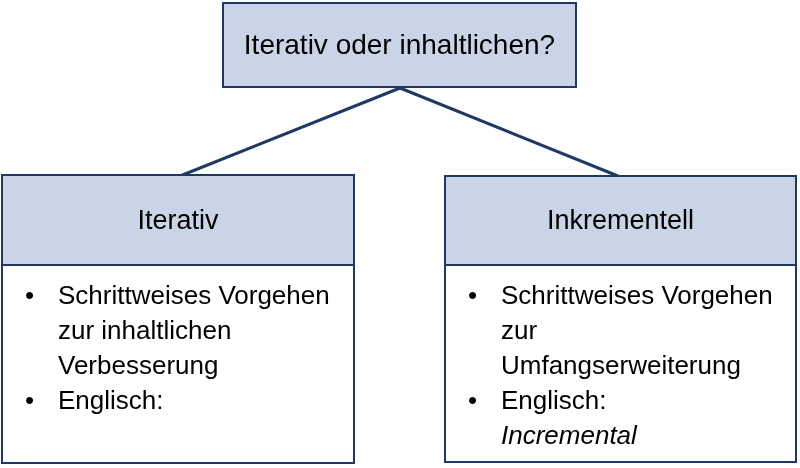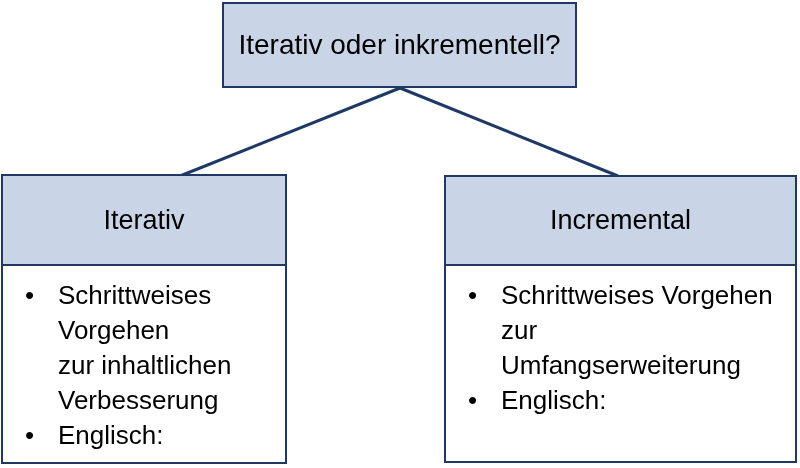--- a/index.html
+++ b/index.html
@@ -43,21 +43,21 @@
     justify-content: center;
     font-size: 28px;
     text-align: center;
   }
 
   .child-node {
     position: absolute;
     background: #ffffff;
     border: 2px solid var(--node-border);
   }
-  .node-left  { left: 1px;   top: 174px; width: 286px; height: 290px; }
+  .node-left  { left: 1px;   top: 174px; width: 354px; height: 290px; }
   .node-right { left: 444px; top: 175px; width: 353px; height: 288px; }
 
   .node-header {
     height: 90px;
     background: var(--node-fill);
     border-bottom: 2px solid var(--node-border);
     display: flex;
     align-items: center;
     justify-content: center;
     font-size: 27px;
@@ -86,21 +86,21 @@
 <body>
 
 <div class="canvas">
 
   <svg class="connectors" viewBox="0 0 800 468" aria-hidden="true">
     <line x1="400" y1="88" x2="180" y2="176"></line>
     <line x1="400" y1="88" x2="618" y2="176"></line>
   </svg>
 
   <div class="root-node">
-    <span>Iterativ oder inkrementell?</span>
+    <span>Iterativ oder inhaltlichen?</span>
   </div>
 
   <div class="child-node node-left">
     <div class="node-header">
       <span>Iterativ</span>
     </div>
     <div class="node-body">
       <ul class="bullet-list">
         <li class="bullet-item">
           <span class="bullet-glyph">•</span>
@@ -111,31 +111,32 @@
         <li class="bullet-item">
           <span class="bullet-glyph">•</span>
           <span class="bullet-text">Englisch:</span><br>
         </li>
       </ul>
     </div>
   </div>
 
   <div class="child-node node-right">
     <div class="node-header">
-      <span>Incremental</span>
+      <span>Inkrementell</span>
     </div>
     <div class="node-body">
       <ul class="bullet-list">
         <li class="bullet-item">
           <span class="bullet-glyph">•</span>
           <span class="bullet-text">Schrittweises Vorgehen
 zur
 Umfangserweiterung</span>
         </li>
         <li class="bullet-item">
           <span class="bullet-glyph">•</span>
           <span class="bullet-text">Englisch:</span><br>
+          <em class="term">Incremental</em>
         </li>
       </ul>
     </div>
   </div>
 
 </div>
 
 </body></html>

